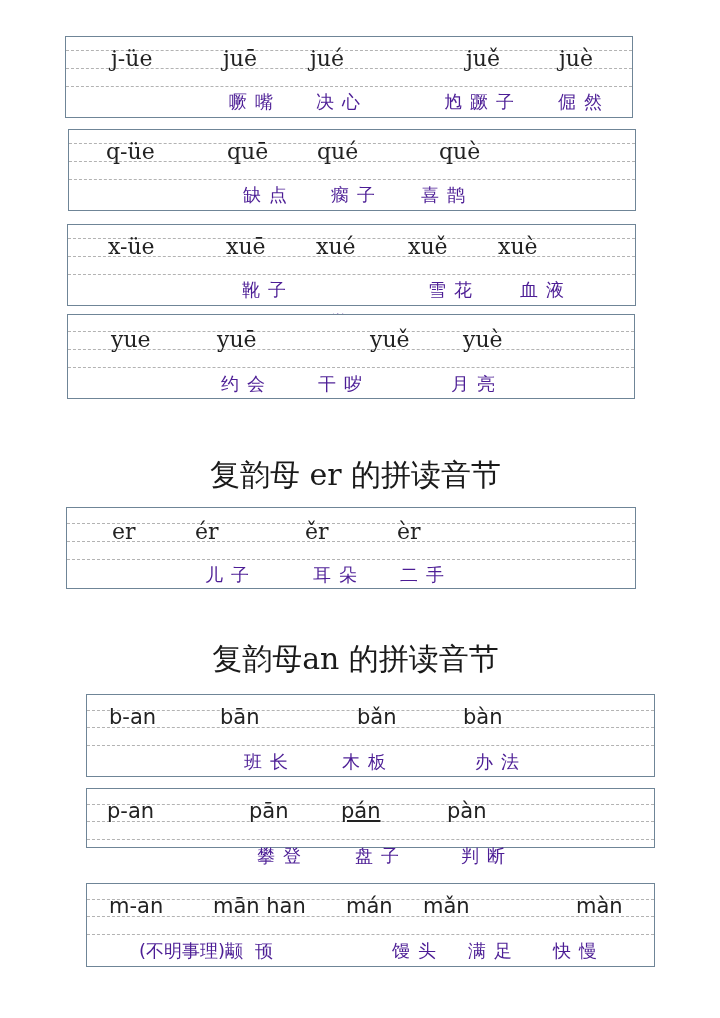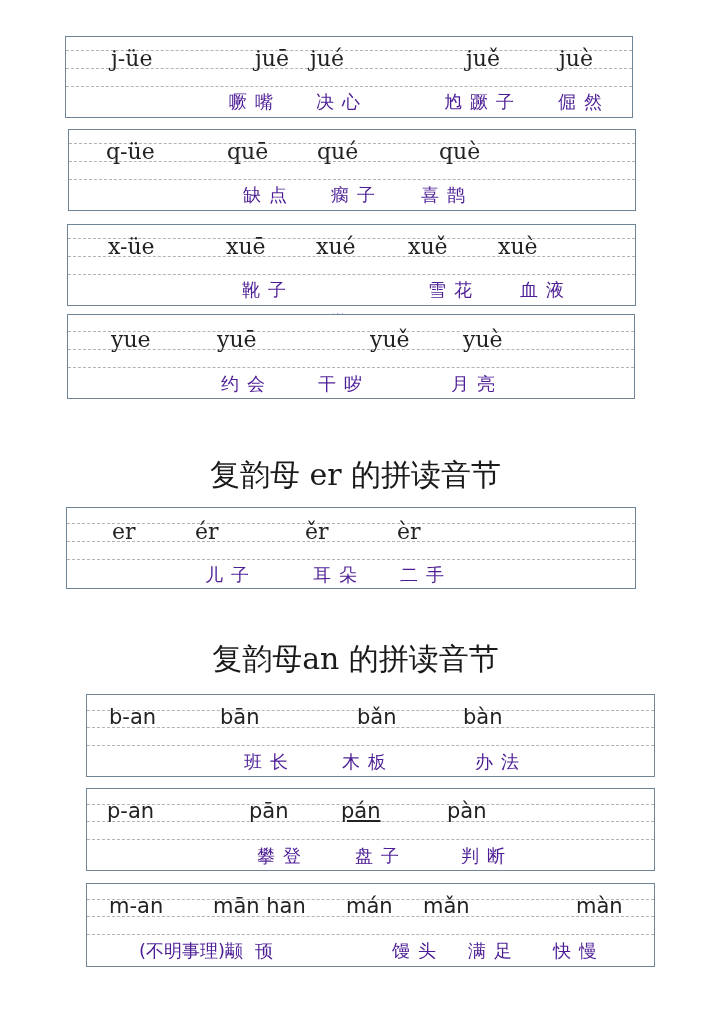--- a/index.html
+++ b/index.html
@@ -13,21 +13,21 @@
   .title { position: absolute; left: 0; width: 711px; text-align: center; font-size: 30px; line-height: 1; font-family: "DejaVu Serif", serif; color: #1a1a1a; }
 </style>
 </head>
 <body>
 
 <div class="box" style="left:65px;top:36px;width:568px;height:82px;">
   <div class="line" style="top:13px;"></div>
   <div class="line" style="top:31px;"></div>
   <div class="line" style="top:49px;"></div>
   <span class="py" style="left:45px;top:11px;">j-üe</span>
-  <span class="py" style="left:157px;top:11px;margin-left:32px;">juē</span>
+  <span class="py" style="left:157px;top:11px;">juē</span>
   <span class="py" style="left:244px;top:11px;">jué</span>
   <span class="py" style="left:400px;top:11px;">juě</span>
   <span class="py" style="left:493px;top:11px;">juè</span>
   <span class="hz" style="left:163px;top:56px;">噘嘴</span>
   <span class="hz" style="left:250px;top:56px;">决心</span>
   <span class="hz" style="left:334px;top:56px;margin-left:44px;">尥蹶子</span>
   <span class="hz" style="left:492px;top:56px;">倔然</span>
 </div>
 
 <div class="box" style="left:68px;top:129px;width:568px;height:82px;padding-left:21px;">
@@ -95,21 +95,21 @@
   <div class="line" style="top:50px;"></div>
   <span class="py sans" style="left:22px;top:12px;">b-an</span>
   <span class="py sans" style="left:133px;top:12px;">bān</span>
   <span class="py sans" style="left:270px;top:12px;">bǎn</span>
   <span class="py sans" style="left:376px;top:12px;">bàn</span>
   <span class="hz" style="left:157px;top:58px;">班长</span>
   <span class="hz" style="left:255px;top:58px;">木板</span>
   <span class="hz" style="left:388px;top:58px;">办法</span>
 </div>
 
-<div class="box" style="left:86px;top:788px;width:569px;height:83px;">
+<div class="box" style="left:86px;top:788px;width:569px;height:60px;">
   <div class="line" style="top:15px;"></div>
   <div class="line" style="top:32px;"></div>
   <div class="line" style="top:50px;"></div>
   <span class="py sans" style="left:20px;top:12px;">p-an</span>
   <span class="py sans" style="left:162px;top:12px;">pān</span>
   <span class="py sans" style="left:254px;top:12px;text-decoration:underline;">pán</span>
   <span class="py sans" style="left:360px;top:12px;">pàn</span>
   <span class="hz" style="left:170px;top:58px;">攀登</span>
   <span class="hz" style="left:268px;top:58px;">盘子</span>
   <span class="hz" style="left:374px;top:58px;">判断</span>

